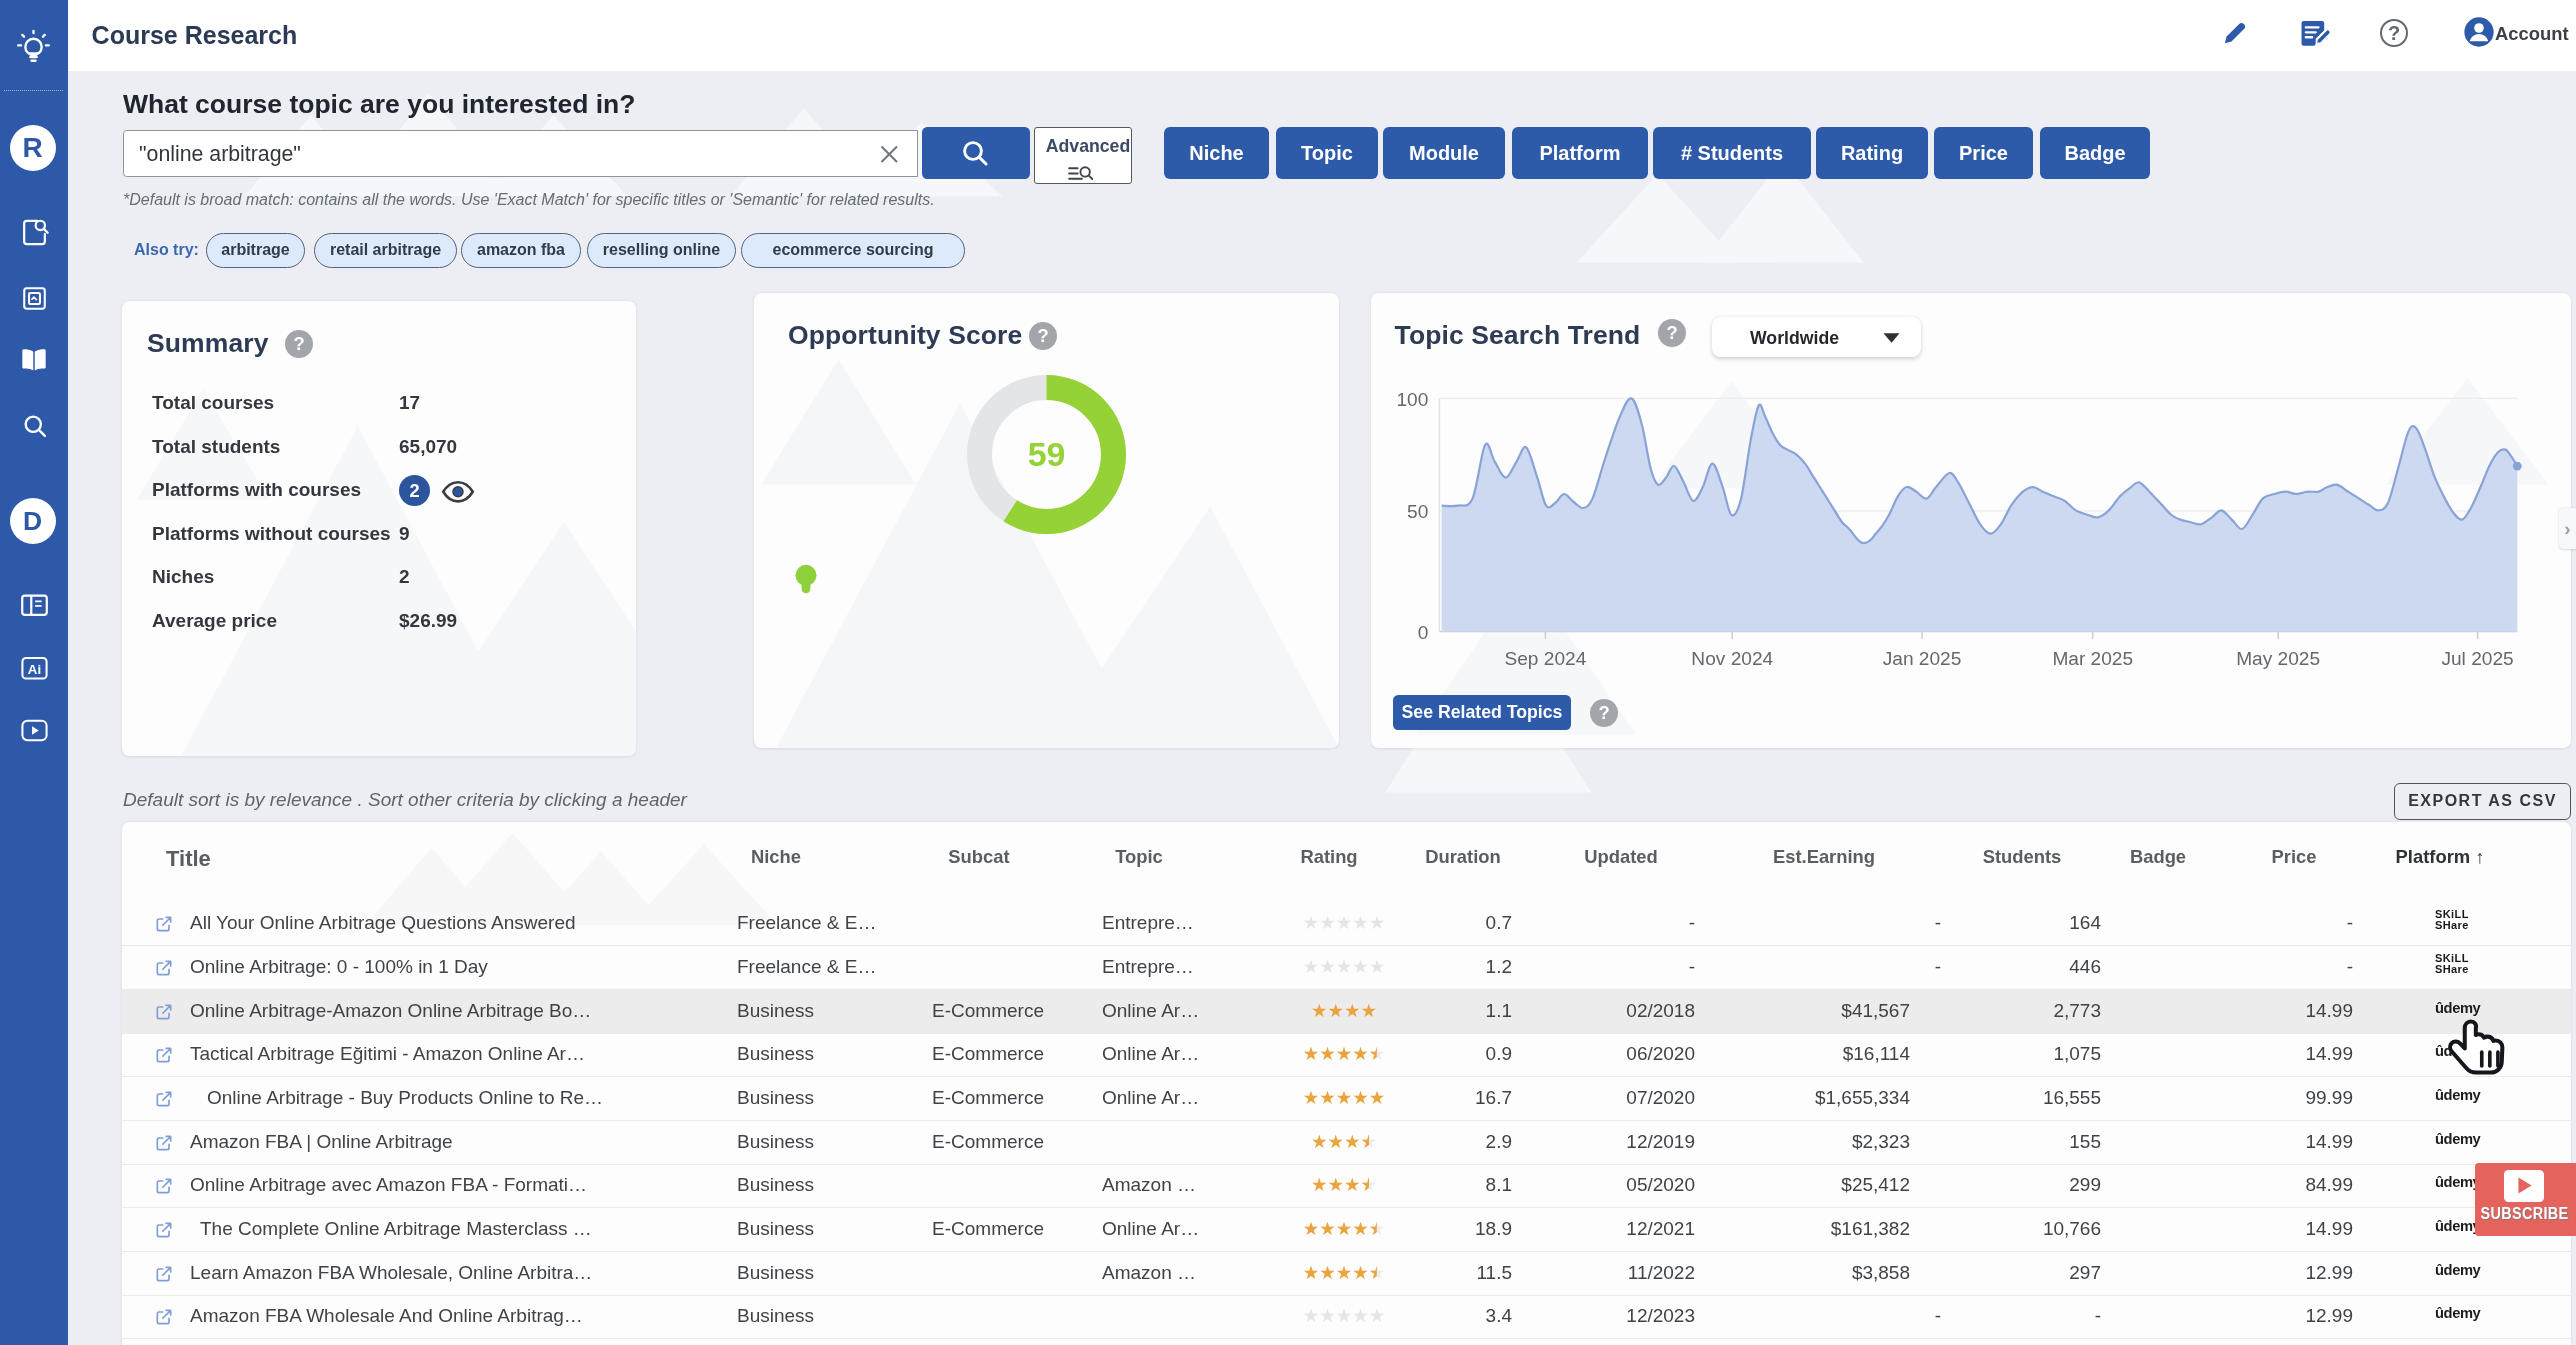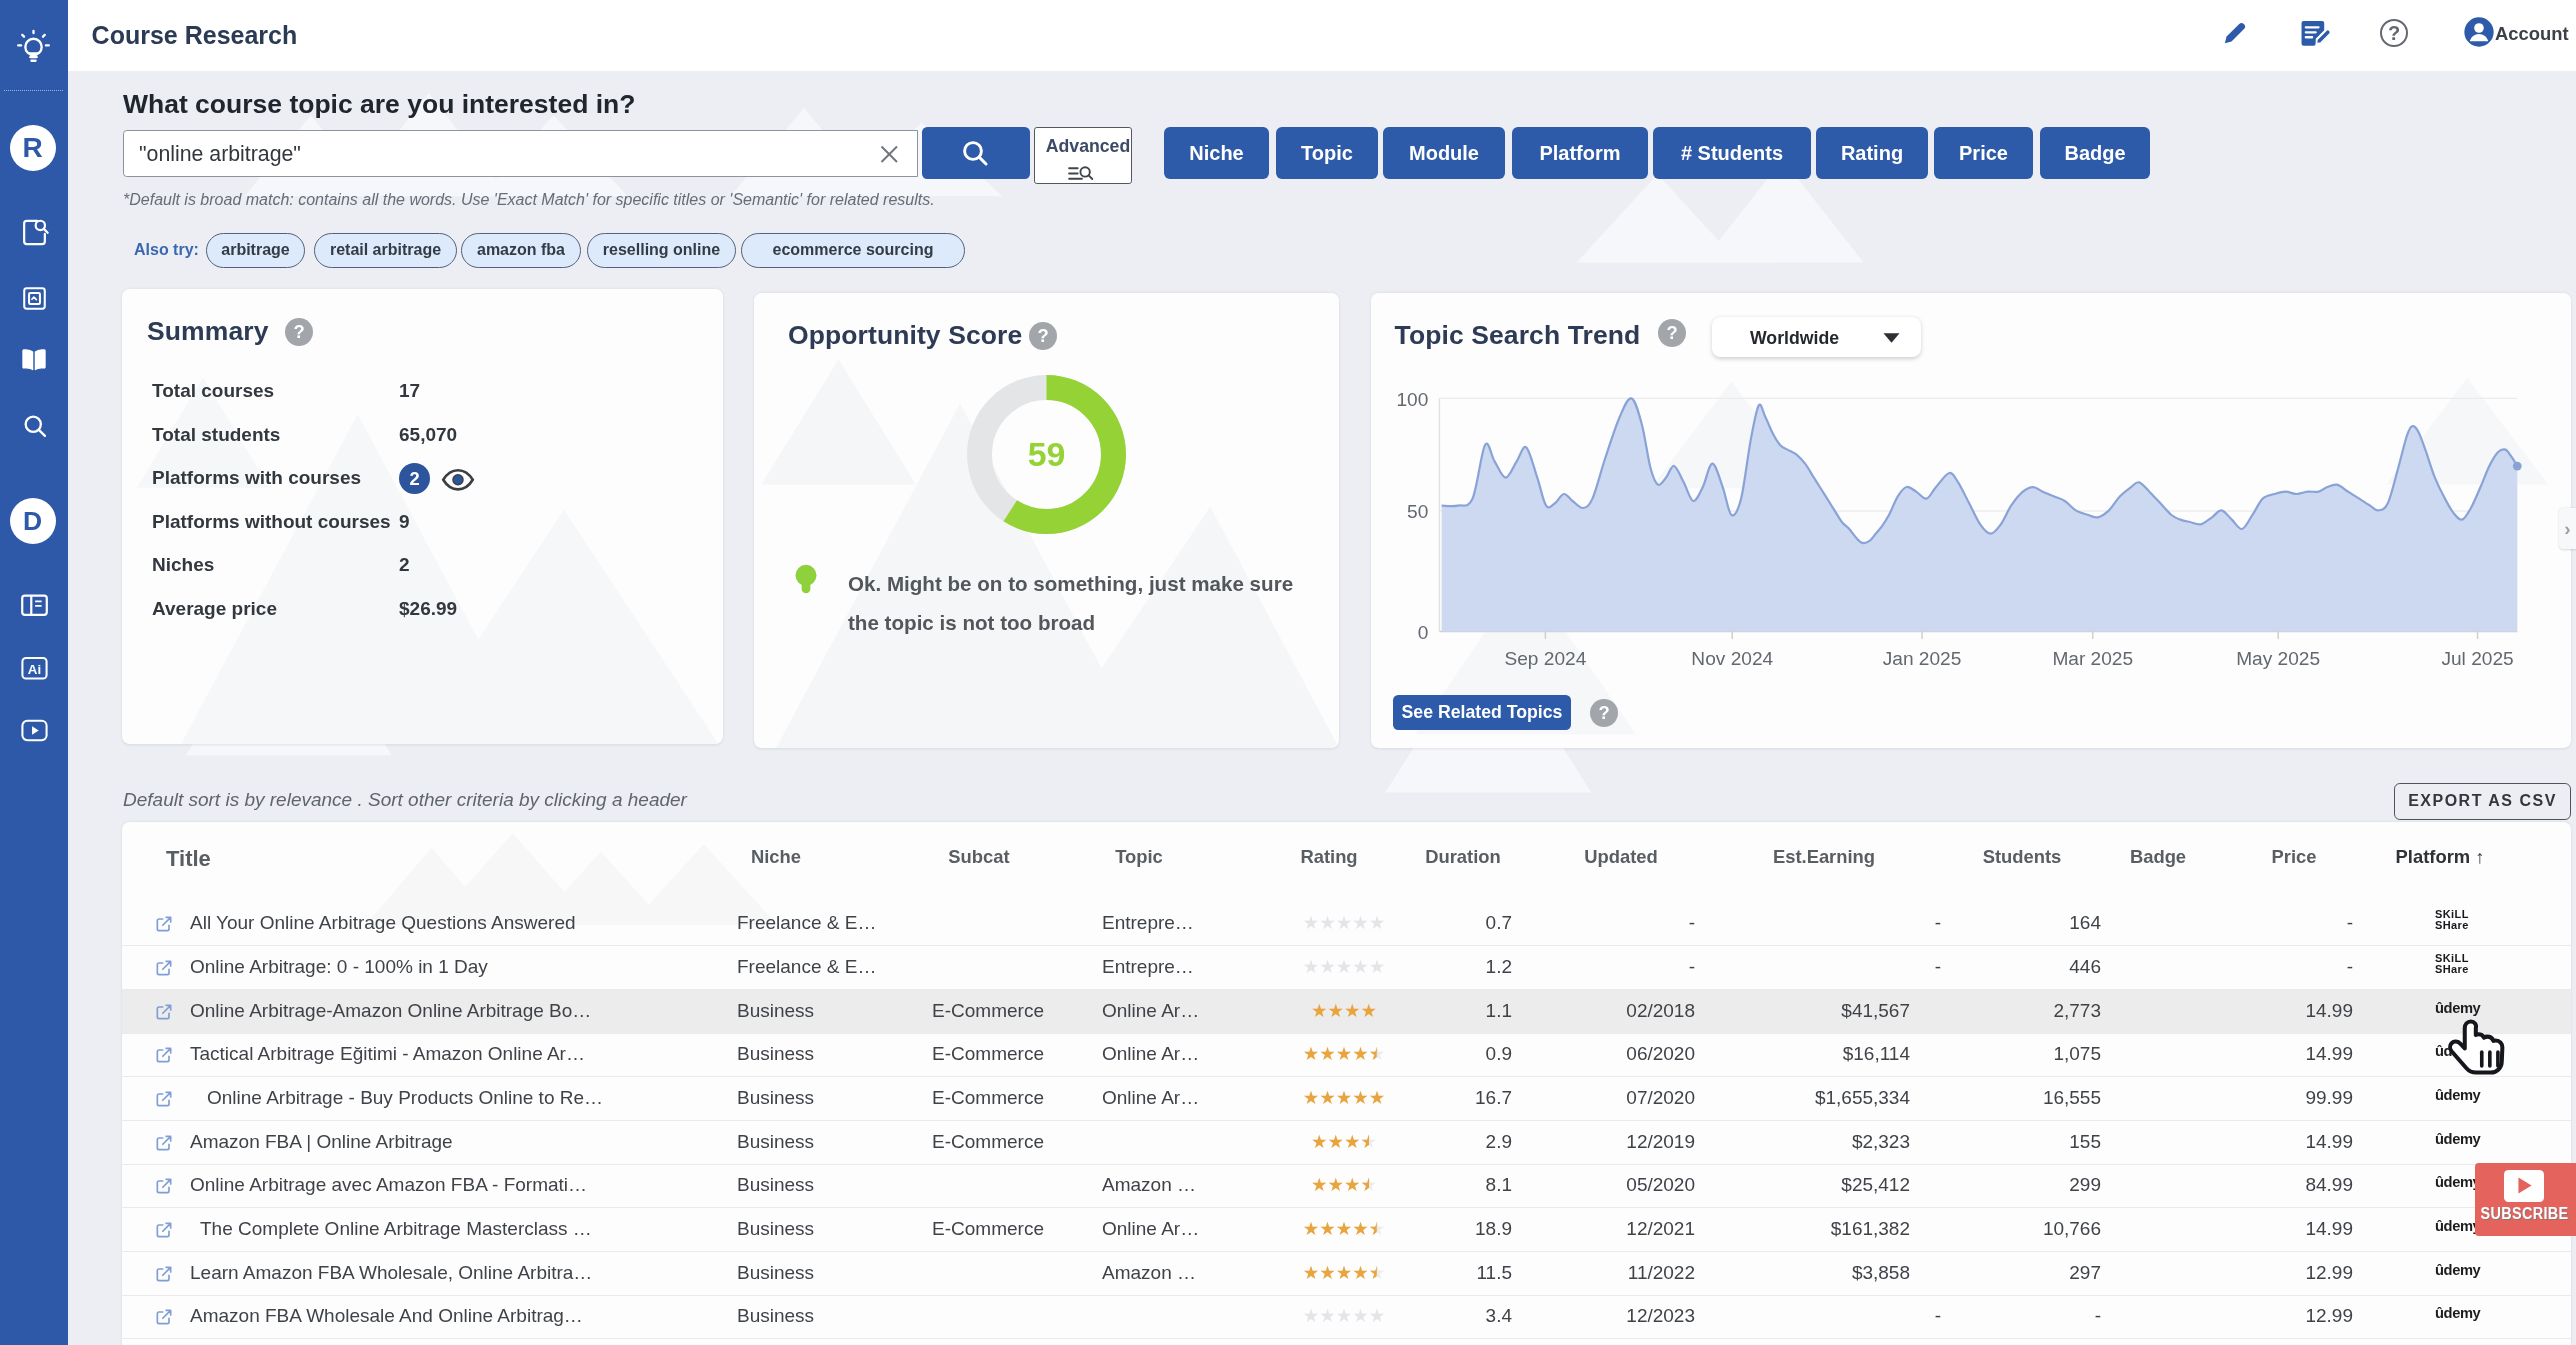--- a/index.html
+++ b/index.html
@@ -74,21 +74,21 @@
   <div class="blue-btn" style="left:1866px;top:56px;width:99px;height:52px;font-size:20px;line-height:52px;">Price</div>
   <div class="blue-btn" style="left:1972px;top:56px;width:110px;height:52px;font-size:20px;line-height:52px;">Badge</div>
   <div class="abs" style="left:55px;top:120px;font-size:16px;font-style:italic;color:#676d75;">​*Default is broad match: contains all the words. Use 'Exact Match' for specific titles or 'Semantic' for related results.</div>
   <div class="abs" style="left:66px;top:170px;font-size:16px;font-weight:700;color:#3a68b0;">Also try:</div>
   <div class="chip" style="left:138px;width:99px;">arbitrage</div>
   <div class="chip" style="left:246px;width:143px;">retail arbitrage</div>
   <div class="chip" style="left:393px;width:120px;">amazon fba</div>
   <div class="chip" style="left:519px;width:149px;">reselling online</div>
   <div class="chip" style="left:673px;width:224px;">ecommerce sourcing</div>
 
-  <div class="card" id="card-sum" style="left:54px;top:218px;width:601px;height:455px;">
+  <div class="card" id="card-sum" style="left:54px;top:230px;width:514px;height:455px;">
     <svg class="abs" style="left:0;top:0;" width="601" height="455" viewBox="0 0 816 618">
       <g fill="#f6f7f9">
         <polygon points="80,618 320,170 560,618"></polygon>
         <polygon points="390,618 600,300 810,618"></polygon>
         <polygon points="20,270 110,120 200,270"></polygon>
       </g>
     </svg>
     <div class="ttl abs" style="left:25px;top:27px;">Summary</div>
     <div class="q" style="left:163px;top:29px;">?</div>
     <div class="abs" style="left:30px;top:0;width:545px;height:455px;font-size:19px;font-weight:700;color:#33383f;">
@@ -123,21 +123,20 @@
     <div class="q" style="left:275px;top:29px;">?</div>
     <svg class="abs" style="left:213px;top:82px;" width="159" height="159" viewBox="0 0 216 216">
       <circle cx="108" cy="108" r="91" fill="none" stroke="#e4e5e7" stroke-width="34"></circle>
       <circle cx="108" cy="108" r="91" fill="none" stroke="#94d235" stroke-width="34" stroke-dasharray="337.4 234.4" transform="rotate(-90 108 108)"></circle>
       <text x="108" y="124" text-anchor="middle" font-size="46" font-weight="700" fill="#94d235" font-family="Liberation Sans">59</text>
     </svg>
     <svg class="abs" style="left:33px;top:267px;" width="38" height="38" viewBox="0 0 26 26">
       <circle cx="13" cy="10.5" r="7.2" fill="#8ed13c"></circle>
       <path d="M10 16.5 h6 v3.2 a3 3 0 0 1 -6 0 Z" fill="#8ed13c"></path>
     </svg>
-    <div class="abs" style="left:94px;top:271px;width:464px;font-size:20.6px;font-weight:700;color:#53575c;line-height:39px;">Ok. Might be on to something, just make sure the topic is not too broad</div>
   </div>
 
   <div class="card" id="card-trend" style="left:1303px;top:222px;width:1200px;height:455px;">
     <svg class="abs" style="left:0;top:0;" width="1200" height="455" viewBox="0 0 1631 618">
       <g fill="#f6f7f9">
         <polygon points="380,265 490,120 600,265"></polygon>
         <polygon points="1380,260 1490,115 1600,260"></polygon>
         <polygon points="60,600 210,380 360,600"></polygon>
       </g>
     </svg>

